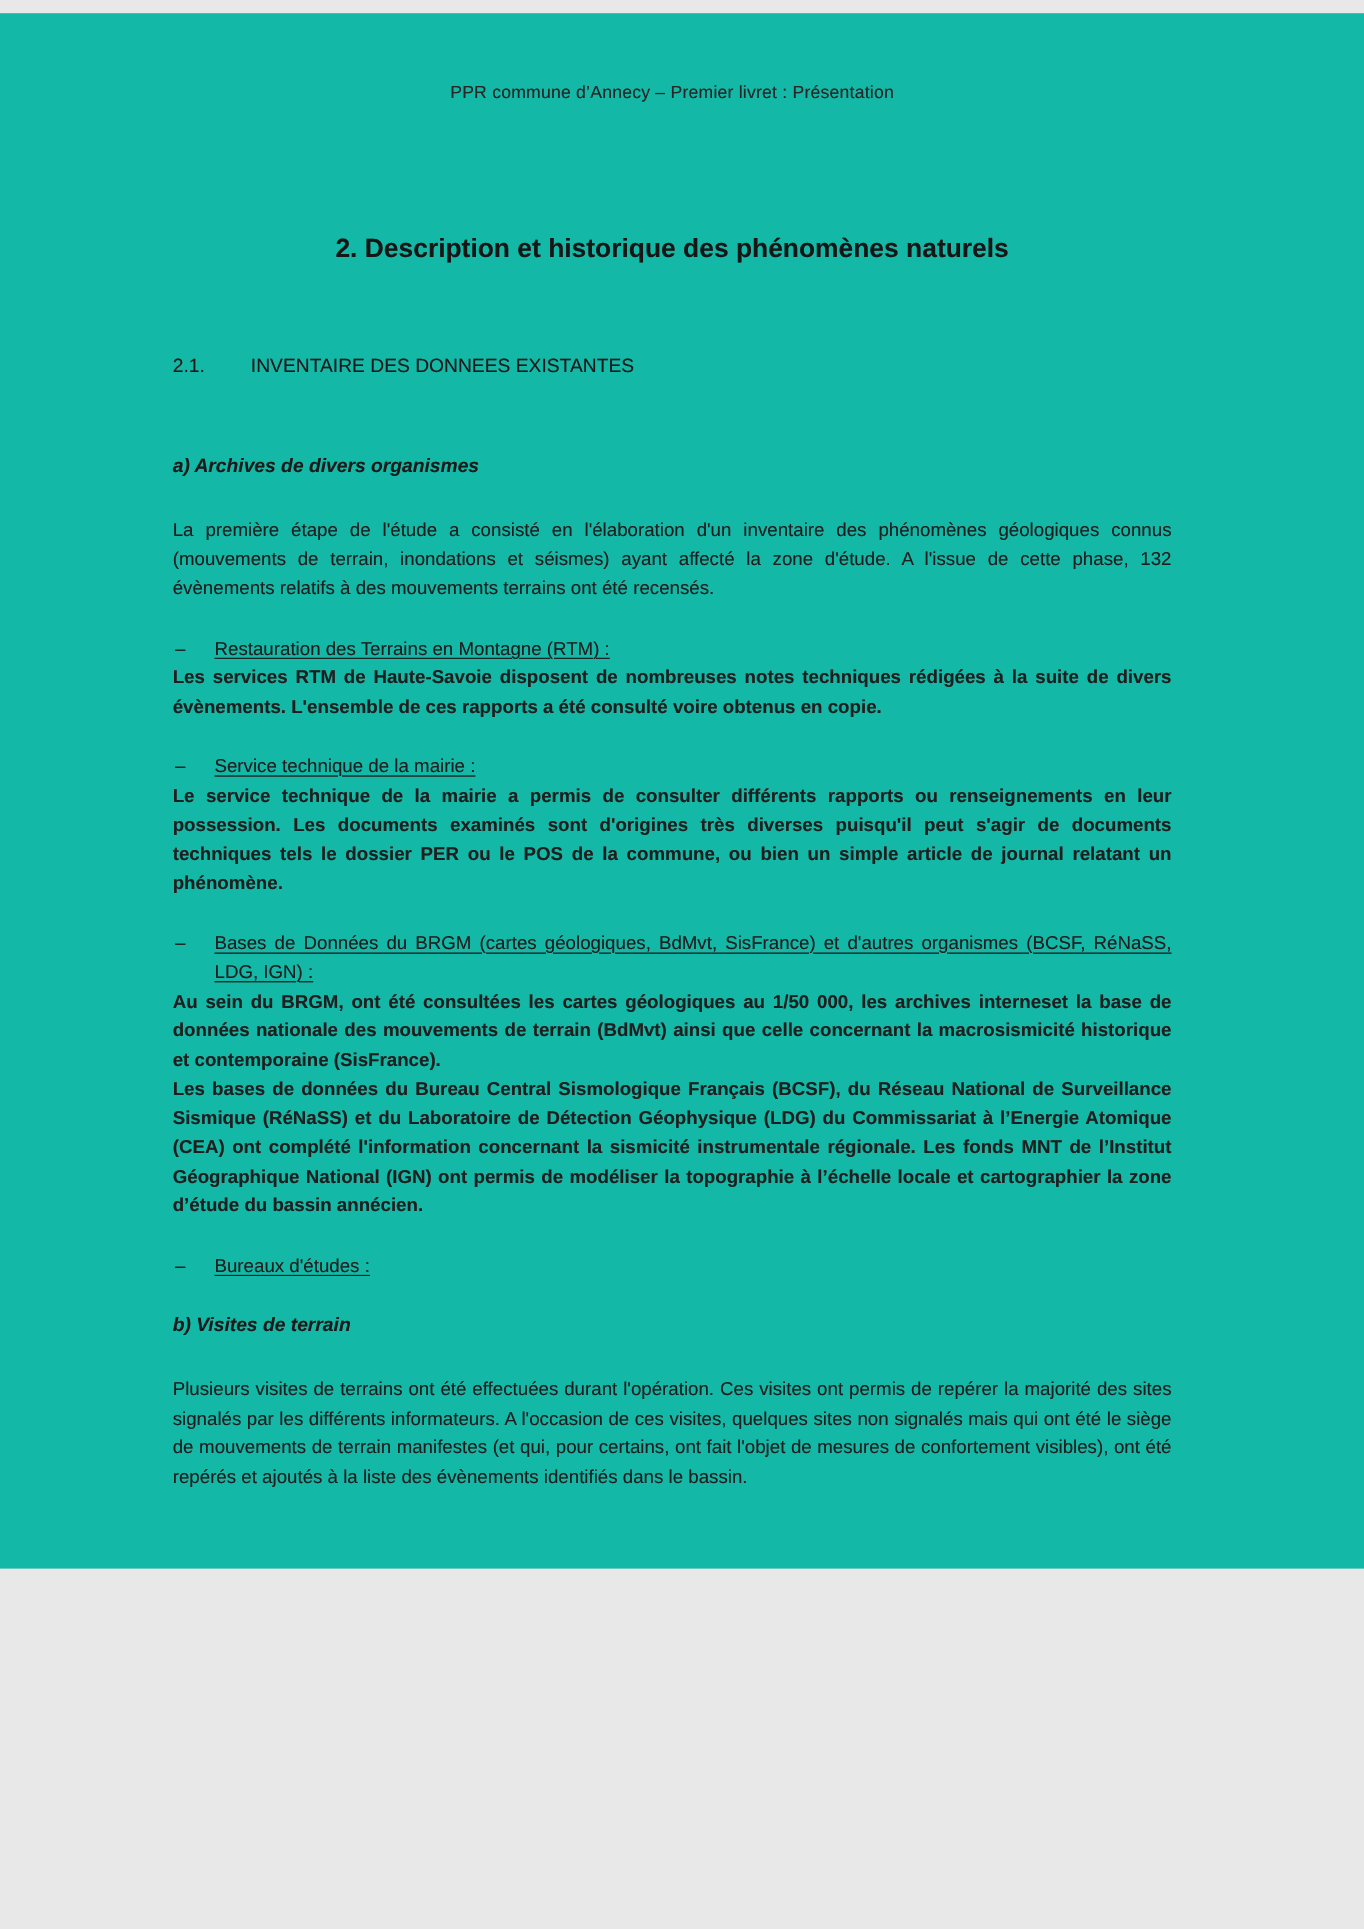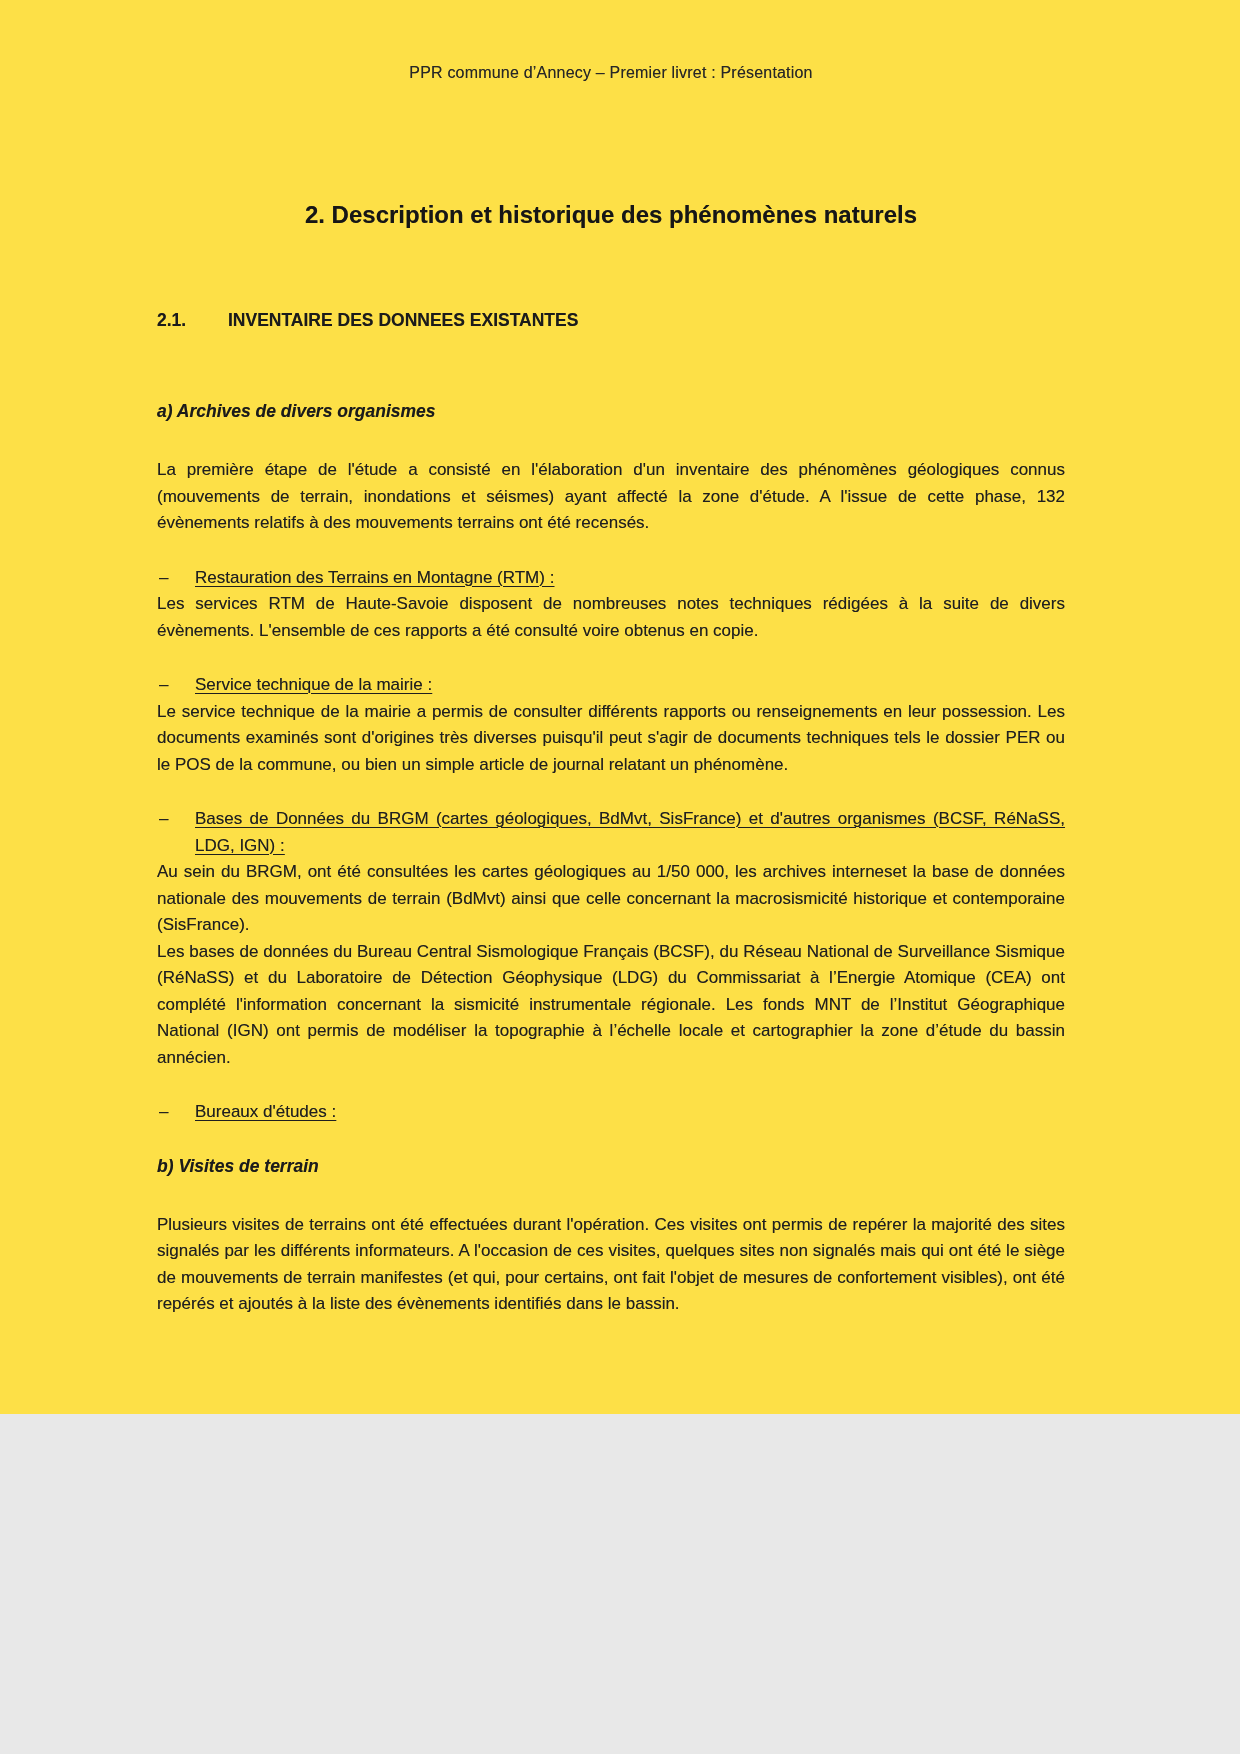--- a/index.html
+++ b/index.html
@@ -1,21 +1,21 @@
 <!DOCTYPE html>
 <html><head>
 <meta charset="utf-8">
 <style>
   html, body { margin: 0; padding: 0; background: #e8e8e8; }
   .page {
     position: relative;
     width: 1240px;
     height: 1414px;
-    margin: 0 auto;
-    background: #fde047;
+    margin: 12px auto;
+    background: #14b8a6;
     font-family: "Liberation Sans", "DejaVu Sans", sans-serif;
     color: #1f1f1f;
     overflow: hidden;
   }
   .column {
     padding: 64px 175px 0 157px;
     text-shadow: 0 0 0.45px rgba(45,45,45,0.55); 
   }
   .running-header {
     text-align: center;
@@ -28,39 +28,39 @@
     max-width: 800px;
     text-align: center;
     font-size: 24px;
     line-height: 38px;
     font-weight: bold;
     color: #161616;
   }
   .section-heading {
     margin-top: 76px;
     font-size: 17.5px;
-    font-weight: bold;
+    font-weight: normal;
     color: #1b1b1b;
   }
   .sec-num { display: inline-block; width: 71px; }
   .sub-heading {
     margin-top: 70px;
     font-size: 17.5px;
     font-weight: bold;
     font-style: italic;
     color: #1b1b1b;
   }
   .sub-heading.second { margin-top: 30px; }
   p.body {
     font-size: 17px;
     line-height: 26.5px;
     margin: 35px 0 0 0;
   }
   .just { text-align: justify; text-align-last: left; }
-  p.flush { margin-top: 0; }
+  p.flush { margin-top: 0; font-weight: bold; }
   .bullet {
     position: relative;
     margin-top: 28px;
     padding-left: 38px;
     font-size: 17px;
     line-height: 26.5px;
     text-align: justify;
     text-align-last: left;
   }
   .dash { position: absolute; left: 2px; top: 0; }

